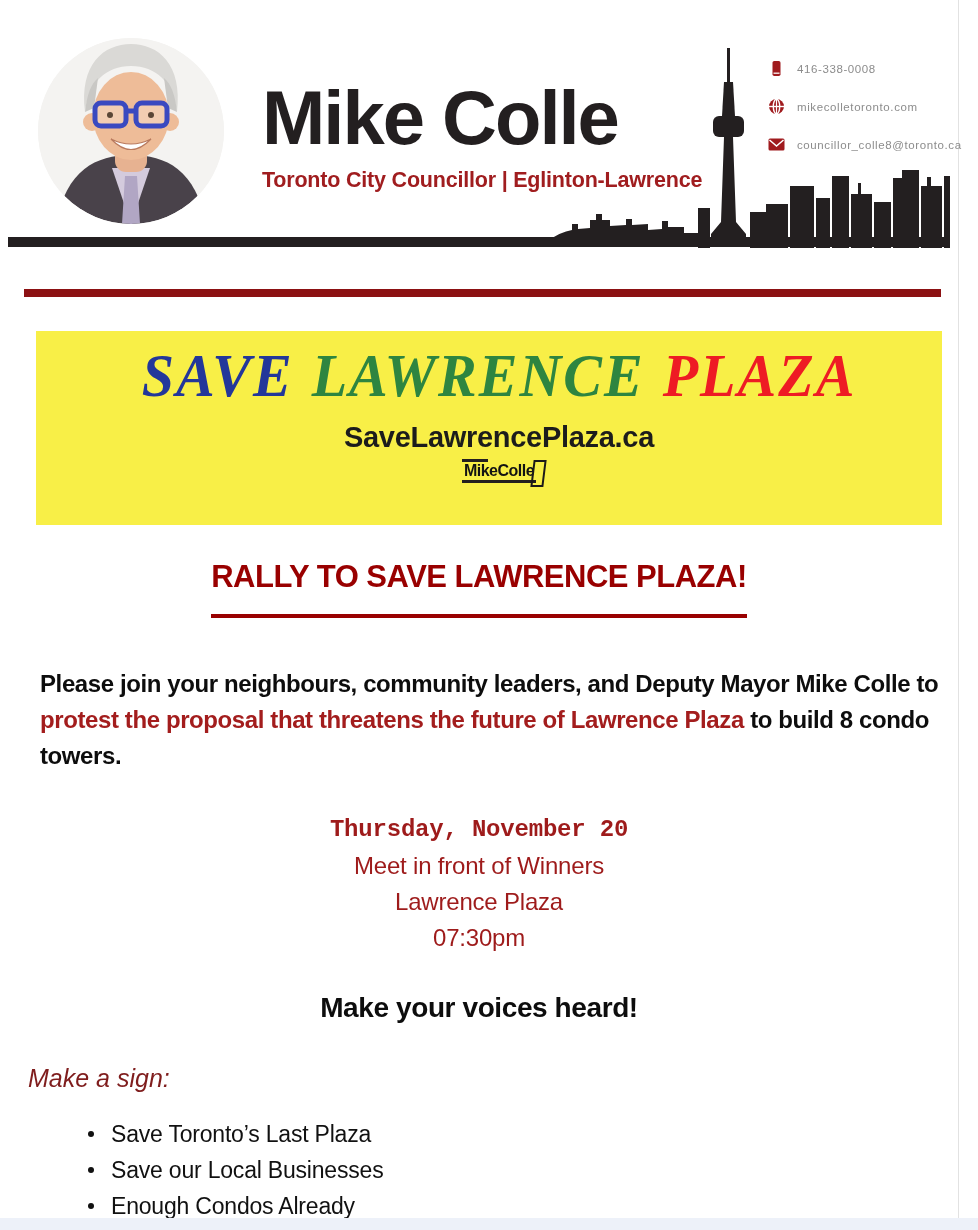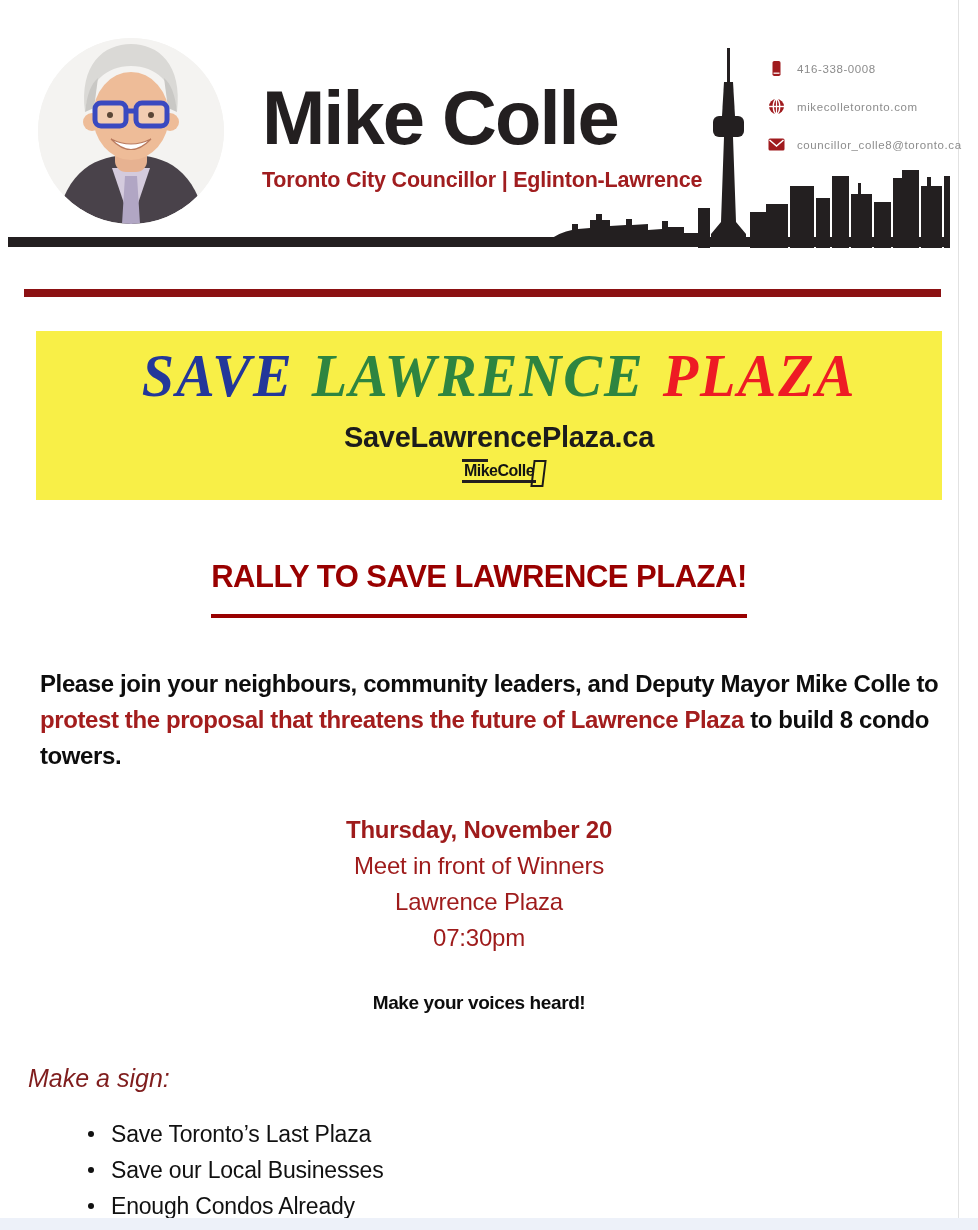--- a/index.html
+++ b/index.html
@@ -31,21 +31,21 @@
   .contacts { position: absolute; left: 768px; top: 60px; z-index: 4; }
   .contact-row { display: flex; align-items: center; gap: 12px; height: 17px; margin-bottom: 21px; }
   .contact-row svg { flex: 0 0 auto; }
   .contact-text { font-size: 11.5px; color: #8c8c8c; letter-spacing: 0.6px; white-space: nowrap; }
 
   
   .rule { position: absolute; left: 24px; top: 289px; width: 917px; height: 8px; }
 
   
   .banner {
-    position: absolute; left: 36px; top: 331px; width: 906px; height: 169px;
+    position: absolute; left: 36px; top: 331px; width: 906px; height: 194px;
     text-align: center;
     padding-left: 20px;
   }
   .banner-headline {
     padding-top: 12px;
     font-family: "Liberation Serif", serif;
     font-weight: 700; font-style: italic;
     font-size: 58px; line-height: 1.05; letter-spacing: 2px;
     transform: scaleY(1.06); transform-origin: top center;
     white-space: nowrap;
@@ -77,24 +77,24 @@
     position: absolute; left: 40px; top: 666px; width: 930px;
     font-size: 24px; font-weight: 700; line-height: 36px;
     letter-spacing: -0.4px; color: #0d0d0d;
   }
   .intro .hl { color: #a31d1d; }
   .event-block {
     position: absolute; left: 0; top: 812px; width: 958px;
     text-align: center; font-size: 24px; line-height: 36px; color: #9e1b1b;
     letter-spacing: -0.2px;
   }
-  .event-block .event-date { font-weight: 700; }
+  .event-block .event-date { font-weight: 700; font-family: Liberation Mono, monospace; }
   .cta {
     position: absolute; left: 0; top: 992px; width: 958px;
-    text-align: center; font-size: 19px; font-weight: 700; color: #0d0d0d;
+    text-align: center; font-size: 28px; font-weight: 700; color: #0d0d0d;
     letter-spacing: -0.4px;
   }
   .sign-prompt {
     position: absolute; left: 28px; top: 1064px;
     font-size: 25px; font-style: italic; color: #7f1d1d;
   }
   .sign-list {
     position: absolute; left: 86px; top: 1116px;
     list-style: none; font-size: 23px; color: #111; letter-spacing: -0.2px;
   }

